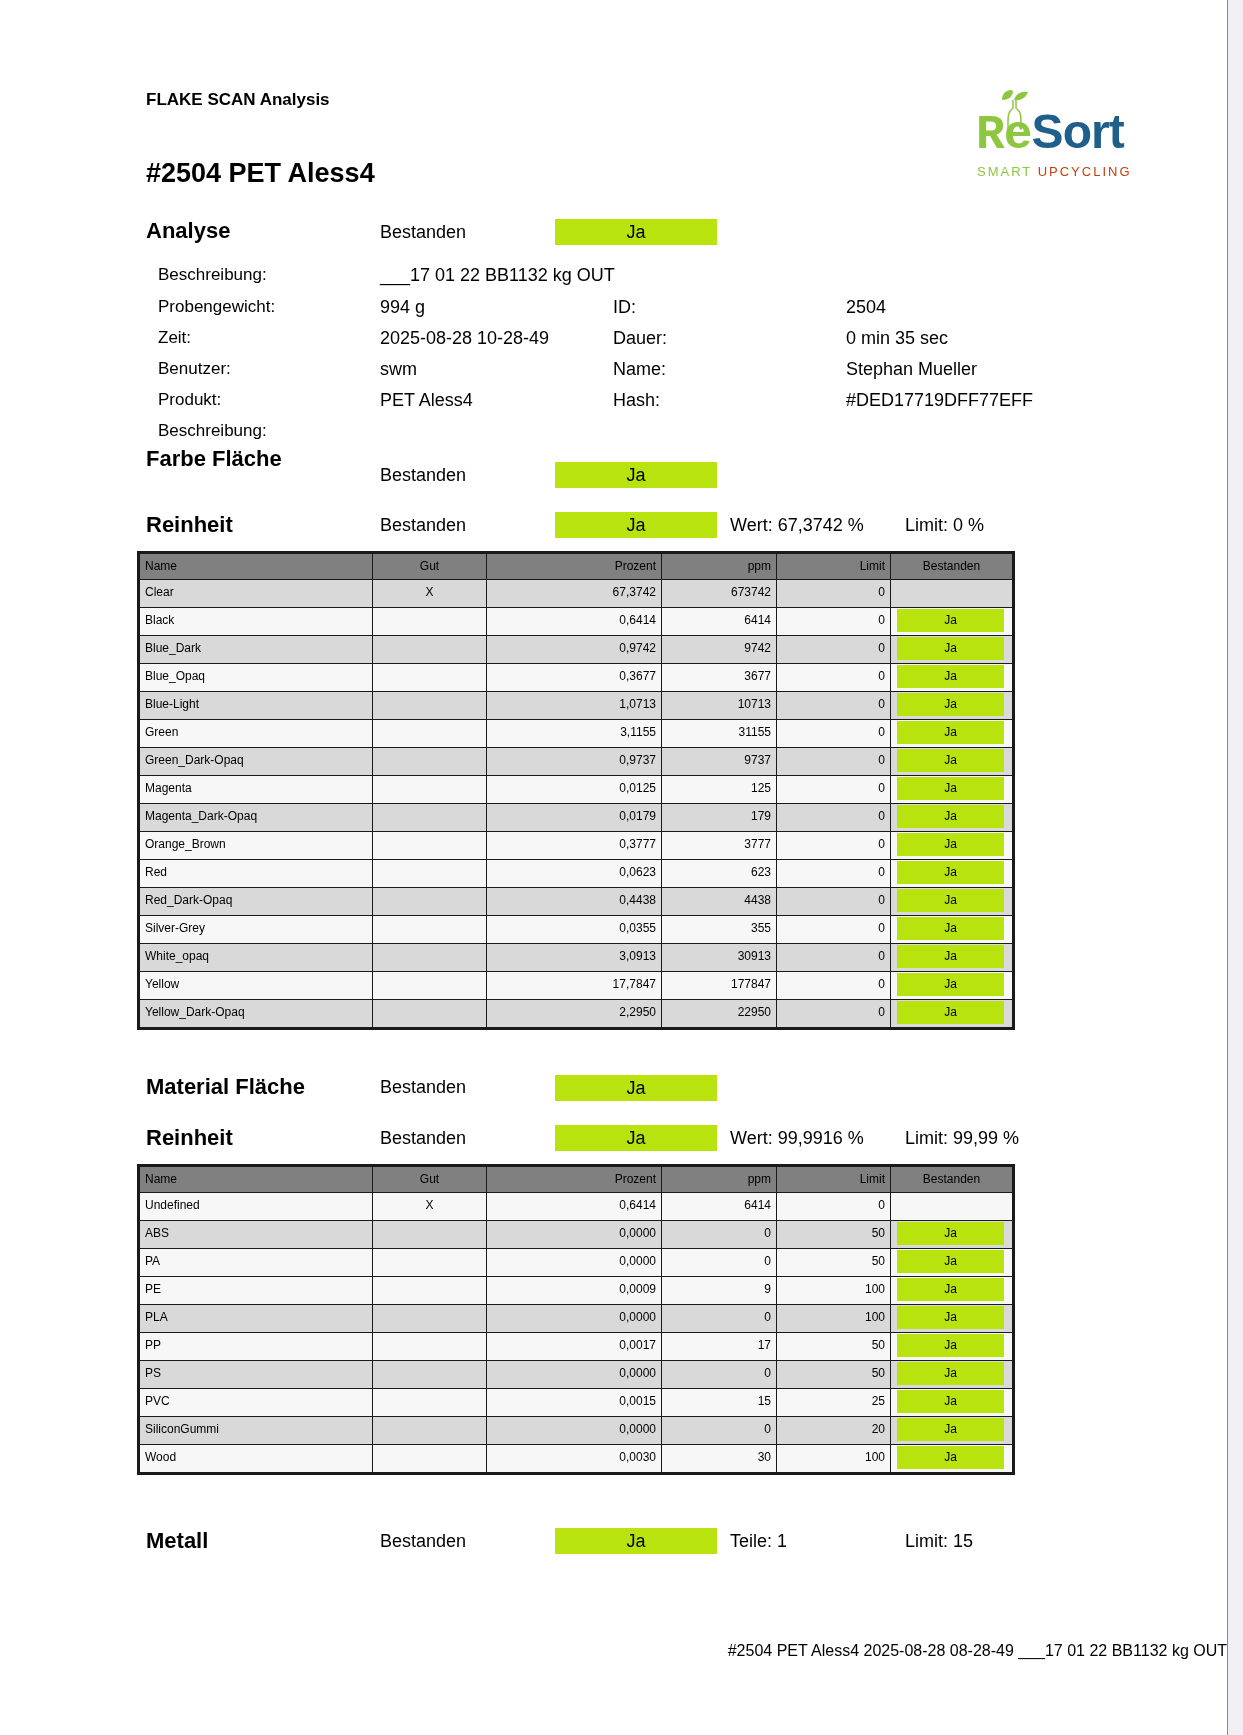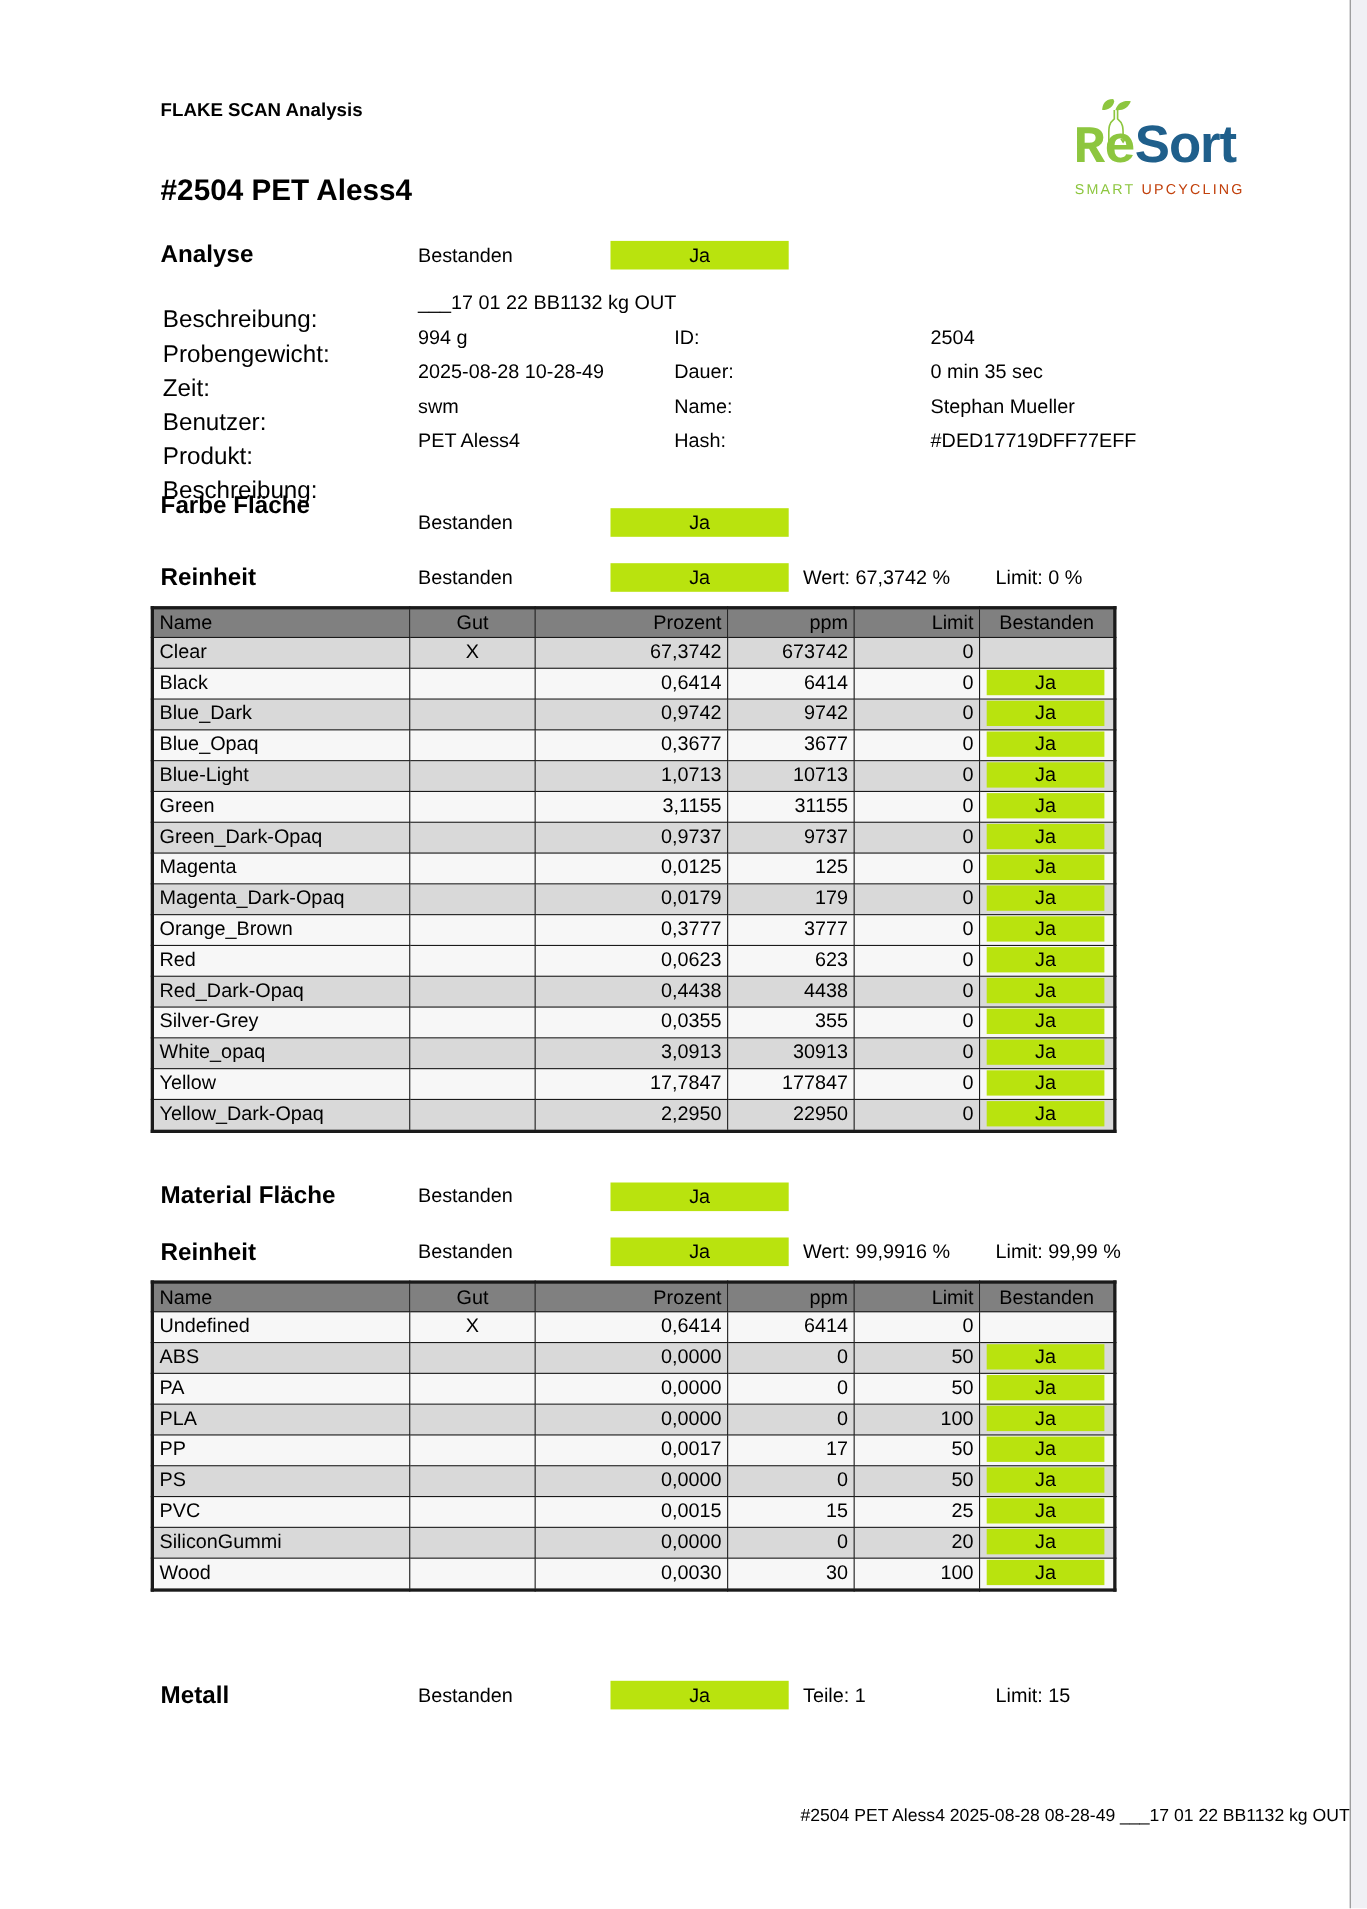--- a/index.html
+++ b/index.html
@@ -25,29 +25,29 @@
   .logo-leaf { position: absolute; left: 28px; top: 0; }
 
   .sec-title { position: absolute; left: 146px; font-size: 22px; font-weight: bold; }
   .sec-status { position: absolute; left: 380px; font-size: 18px; }
   .badge {
     position: absolute; left: 555px; width: 162px; height: 26px;
     background: #b9e30e; text-align: center; font-size: 18px; line-height: 26px;
   }
   .sec-extra { position: absolute; font-size: 18px; }
 
-  .info-label { position: absolute; left: 148px; font-size: 22px; margin-top: 12px; }
+  .info-label { position: absolute; left: 158px; font-size: 17px; }
   .info-val   { position: absolute; left: 380px; font-size: 18px; }
   .info-label2{ position: absolute; left: 613px; font-size: 18px; }
   .info-val2  { position: absolute; left: 846px; font-size: 18px; }
 
   table.data {
     position: absolute; left: 137px; width: 878px;
     border-collapse: collapse; border: 3px solid #1a1a1a;
-    font-size: 18px; table-layout: fixed; padding-left: 10px;
+    font-size: 12px; table-layout: fixed; padding-left: 10px;
   }
   table.data th, table.data td {
     border: 1.5px solid #1a1a1a; padding: 0 5px; height: 25px; line-height: 25px;
     vertical-align: top; font-weight: normal;
   }
   table.data th { background: #808080; }
   table.data tr.odd td { background: #d9d9d9; }
   table.data tr.even td { background: #f7f7f7; }
   .c-name { width: 222px; text-align: left; }
   .c-gut { width: 103px; text-align: center; }
@@ -335,20 +335,30 @@
       <tr class="even">
         <td class="c-name">PA</td>
         <td class="c-gut"></td>
         <td class="c-proz">0,0000</td>
         <td class="c-ppm">0</td>
         <td class="c-lim">50</td>
         <td class="c-best">
           <span class="pass-chip">Ja</span>
         </td>
       </tr>
+      <tr class="even">
+        <td class="c-name">PE</td>
+        <td class="c-gut"></td>
+        <td class="c-proz">0,0009</td>
+        <td class="c-ppm">9</td>
+        <td class="c-lim">100</td>
+        <td class="c-best">
+          <span class="pass-chip">Ja</span>
+        </td>
+      </tr>
       <tr class="odd">
         <td class="c-name">PLA</td>
         <td class="c-gut"></td>
         <td class="c-proz">0,0000</td>
         <td class="c-ppm">0</td>
         <td class="c-lim">100</td>
         <td class="c-best">
           <span class="pass-chip">Ja</span>
         </td>
       </tr>

